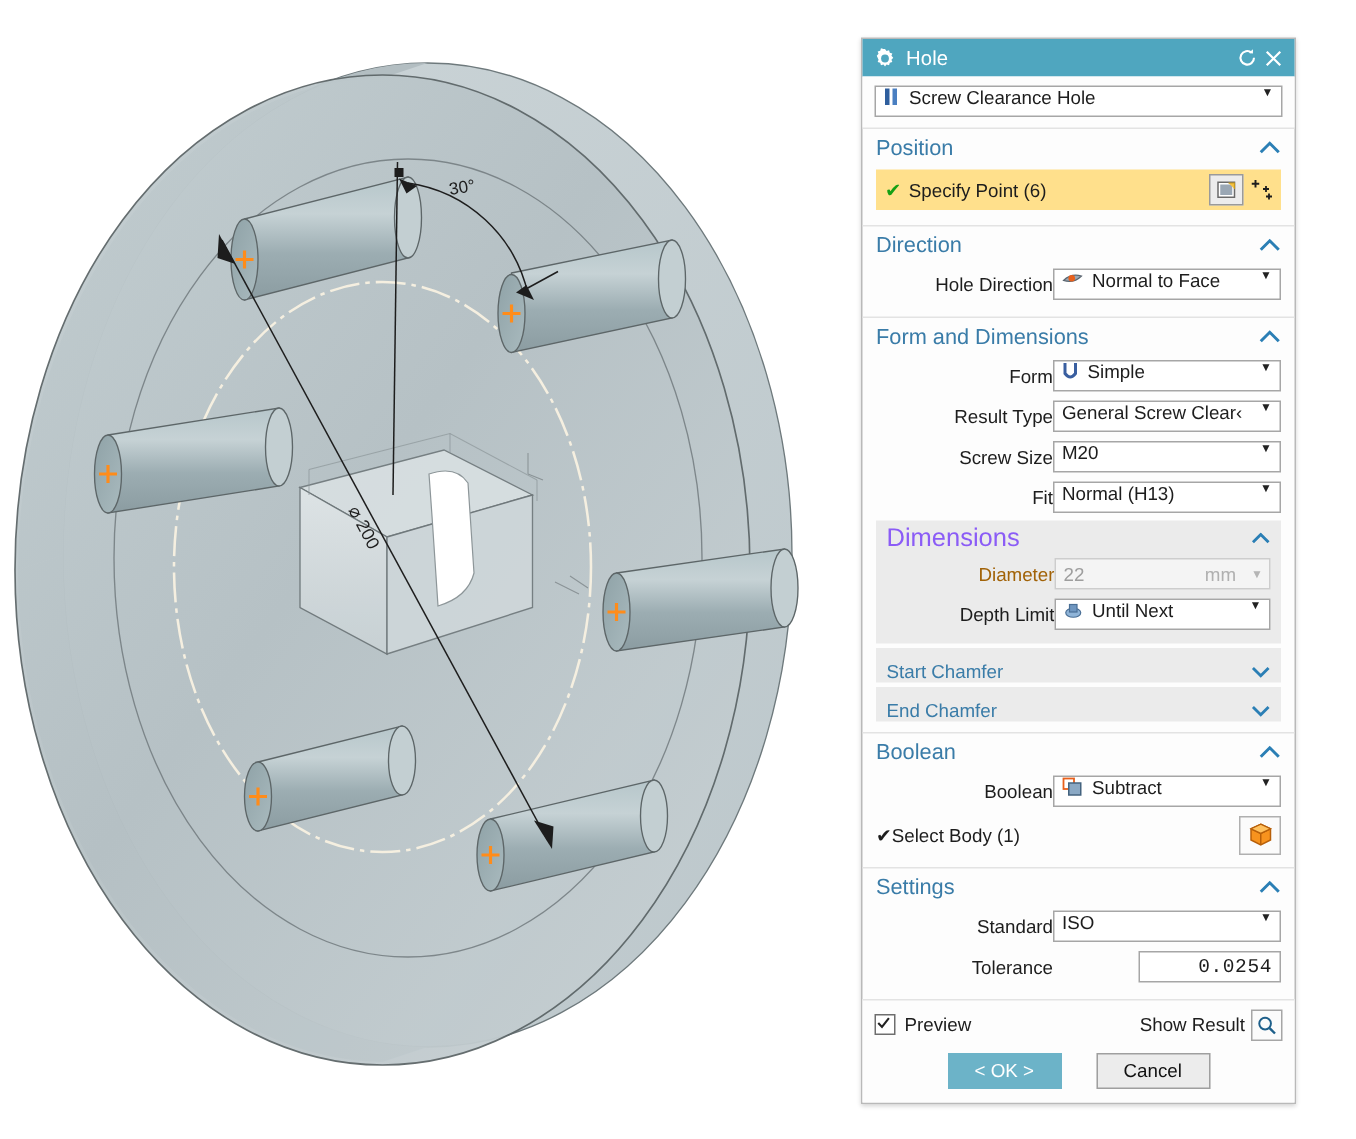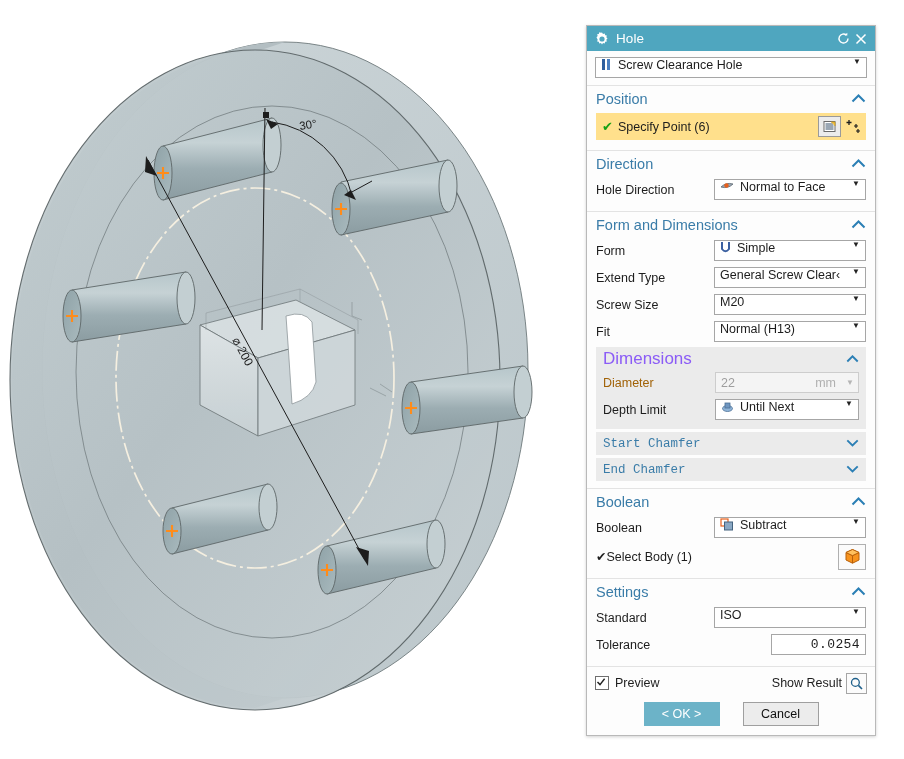--- a/index.html
+++ b/index.html
@@ -5,21 +5,21 @@
   html,body{margin:0;padding:0;background:#ffffff;}
   body{width:904px;height:759px;overflow:hidden;
        font-family:"Liberation Sans","DejaVu Sans",sans-serif;
        -webkit-font-smoothing:antialiased;}
 
   
   #viewport{position:absolute;left:0;top:0;width:586px;height:759px;background:#ffffff;}
   #viewport svg{display:block;}
 
   
-  #hole-dialog{position:absolute;left:586px;top:25px;width:288px;
+  #hole-dialog{position:absolute;left:574px;top:25px;width:288px;
       background:#fdfdfd;border:1px solid #b9b9b9;
       box-shadow:0 1px 3px rgba(0,0,0,.18);
       font-size:12.5px;color:#1d1d1d;}
 
   
   .titlebar{height:25px;background:#4fa6bf;display:flex;align-items:center;
       padding:0 6px 0 8px;color:#ffffff;}
   .titlebar .t-icon{width:14px;height:14px;margin-right:7px;flex:0 0 auto;}
   .titlebar .t-text{font-size:13.5px;flex:1 1 auto;letter-spacing:.1px;}
   .titlebar .t-btn{width:17px;height:18px;display:flex;align-items:center;
@@ -41,21 +41,21 @@
   
   .group{border-top:1px solid #e3e3e3;}
   .group-header{display:flex;align-items:center;height:26px;padding:0 9px 0 9px;
       cursor:default;}
   .group-header .g-title{flex:1 1 auto;color:#3a7ca8;font-size:14.5px;}
   .group-header .g-chev{flex:0 0 auto;color:#2b7fb5;}
   .group-content{padding:0 9px 7px 9px;}
 
   
   .row{display:flex;align-items:center;min-height:25px;margin-bottom:2px;}
-  .row .lbl{width:118px;flex:0 0 auto;font-size:12.5px;}
+  .row .lbl{width:118px;flex:0 0 auto;font-size:12.5px;text-align:right;}
   .row .lbl.dim{color:#a16207;}
   .row .fld{flex:1 1 auto;}
 
   
   .select-row{display:flex;align-items:stretch;background:#ffe08c;height:27px;
       margin:1px 0 3px 0;}
   .select-row .sr-text{flex:1 1 auto;display:flex;align-items:center;padding-left:6px;
       font-size:12.5px;}
   .select-row .check{color:#15a015;font-size:13px;font-weight:bold;margin-right:5px;
       line-height:1;}
@@ -67,22 +67,22 @@
   .plain-select-row .psr-text{flex:1 1 auto;display:flex;align-items:center;font-size:12.5px;}
   .body-btn{width:26px;height:24px;border:1px solid #b0b0b0;background:#fbfbfb;
       display:flex;align-items:center;justify-content:center;flex:0 0 auto;}
 
   
   .subgroup{background:#ebebeb;margin:3px 0 0 0;}
   .subgroup .sg-header{display:flex;align-items:center;height:23px;padding:0 7px;}
   .subgroup .sg-title{flex:1 1 auto;color:#8b5cf6;font-size:17px;}
   .subgroup .sg-chev{flex:0 0 auto;color:#2b7fb5;}
   .subgroup .sg-content{padding:0 7px 5px 7px;}
-  .collapsed-bar{background:#ebebeb;margin-top:3px;display:flex;align-items:center;
-      height:23px;padding:0 7px;font-family:Liberation Mono, monospace;}
+  .collapsed-bar{background:#ebebeb;margin-top:3px;display:flex;align-items:flex-end;
+      height:23px;padding:0 7px;}
   .collapsed-bar .cb-title{flex:1 1 auto;color:#3a7ca8;font-size:12.5px;}
 
   
   .numfield{height:21px;border:1px solid #cdcdcd;background:#f4f4f4;display:flex;
       align-items:center;box-sizing:border-box;}
   .numfield .nf-val{flex:1 1 auto;padding-left:5px;font-size:12.5px;color:#9e9e9e;}
   .numfield .nf-unit{flex:0 0 auto;font-size:12.5px;color:#b0b0b0;padding-right:6px;}
   .numfield .nf-arrow{flex:0 0 auto;width:16px;text-align:center;font-size:8px;
       color:#b5b5b5;line-height:1;}
 
@@ -361,21 +361,21 @@
                   <path d="M2 1 L2 8 Q5.5 12.5 9 8 L9 1" fill="none" stroke="#3a5fa0" stroke-width="2"></path>
                 </svg>
               </span>
               <span class="c-text">Simple</span>
               <span class="c-arrow">▼</span>
             </span>
           </span>
         </div>
 
         <div class="row">
-          <span class="lbl">Extend Type</span>
+          <span class="lbl">Result Type</span>
           <span class="fld">
             <span class="combo">
               <span class="c-text" style="padding-left:0">General Screw Clear‹</span>
               <span class="c-arrow">▼</span>
             </span>
           </span>
         </div>
 
         <div class="row">
           <span class="lbl">Screw Size</span>

